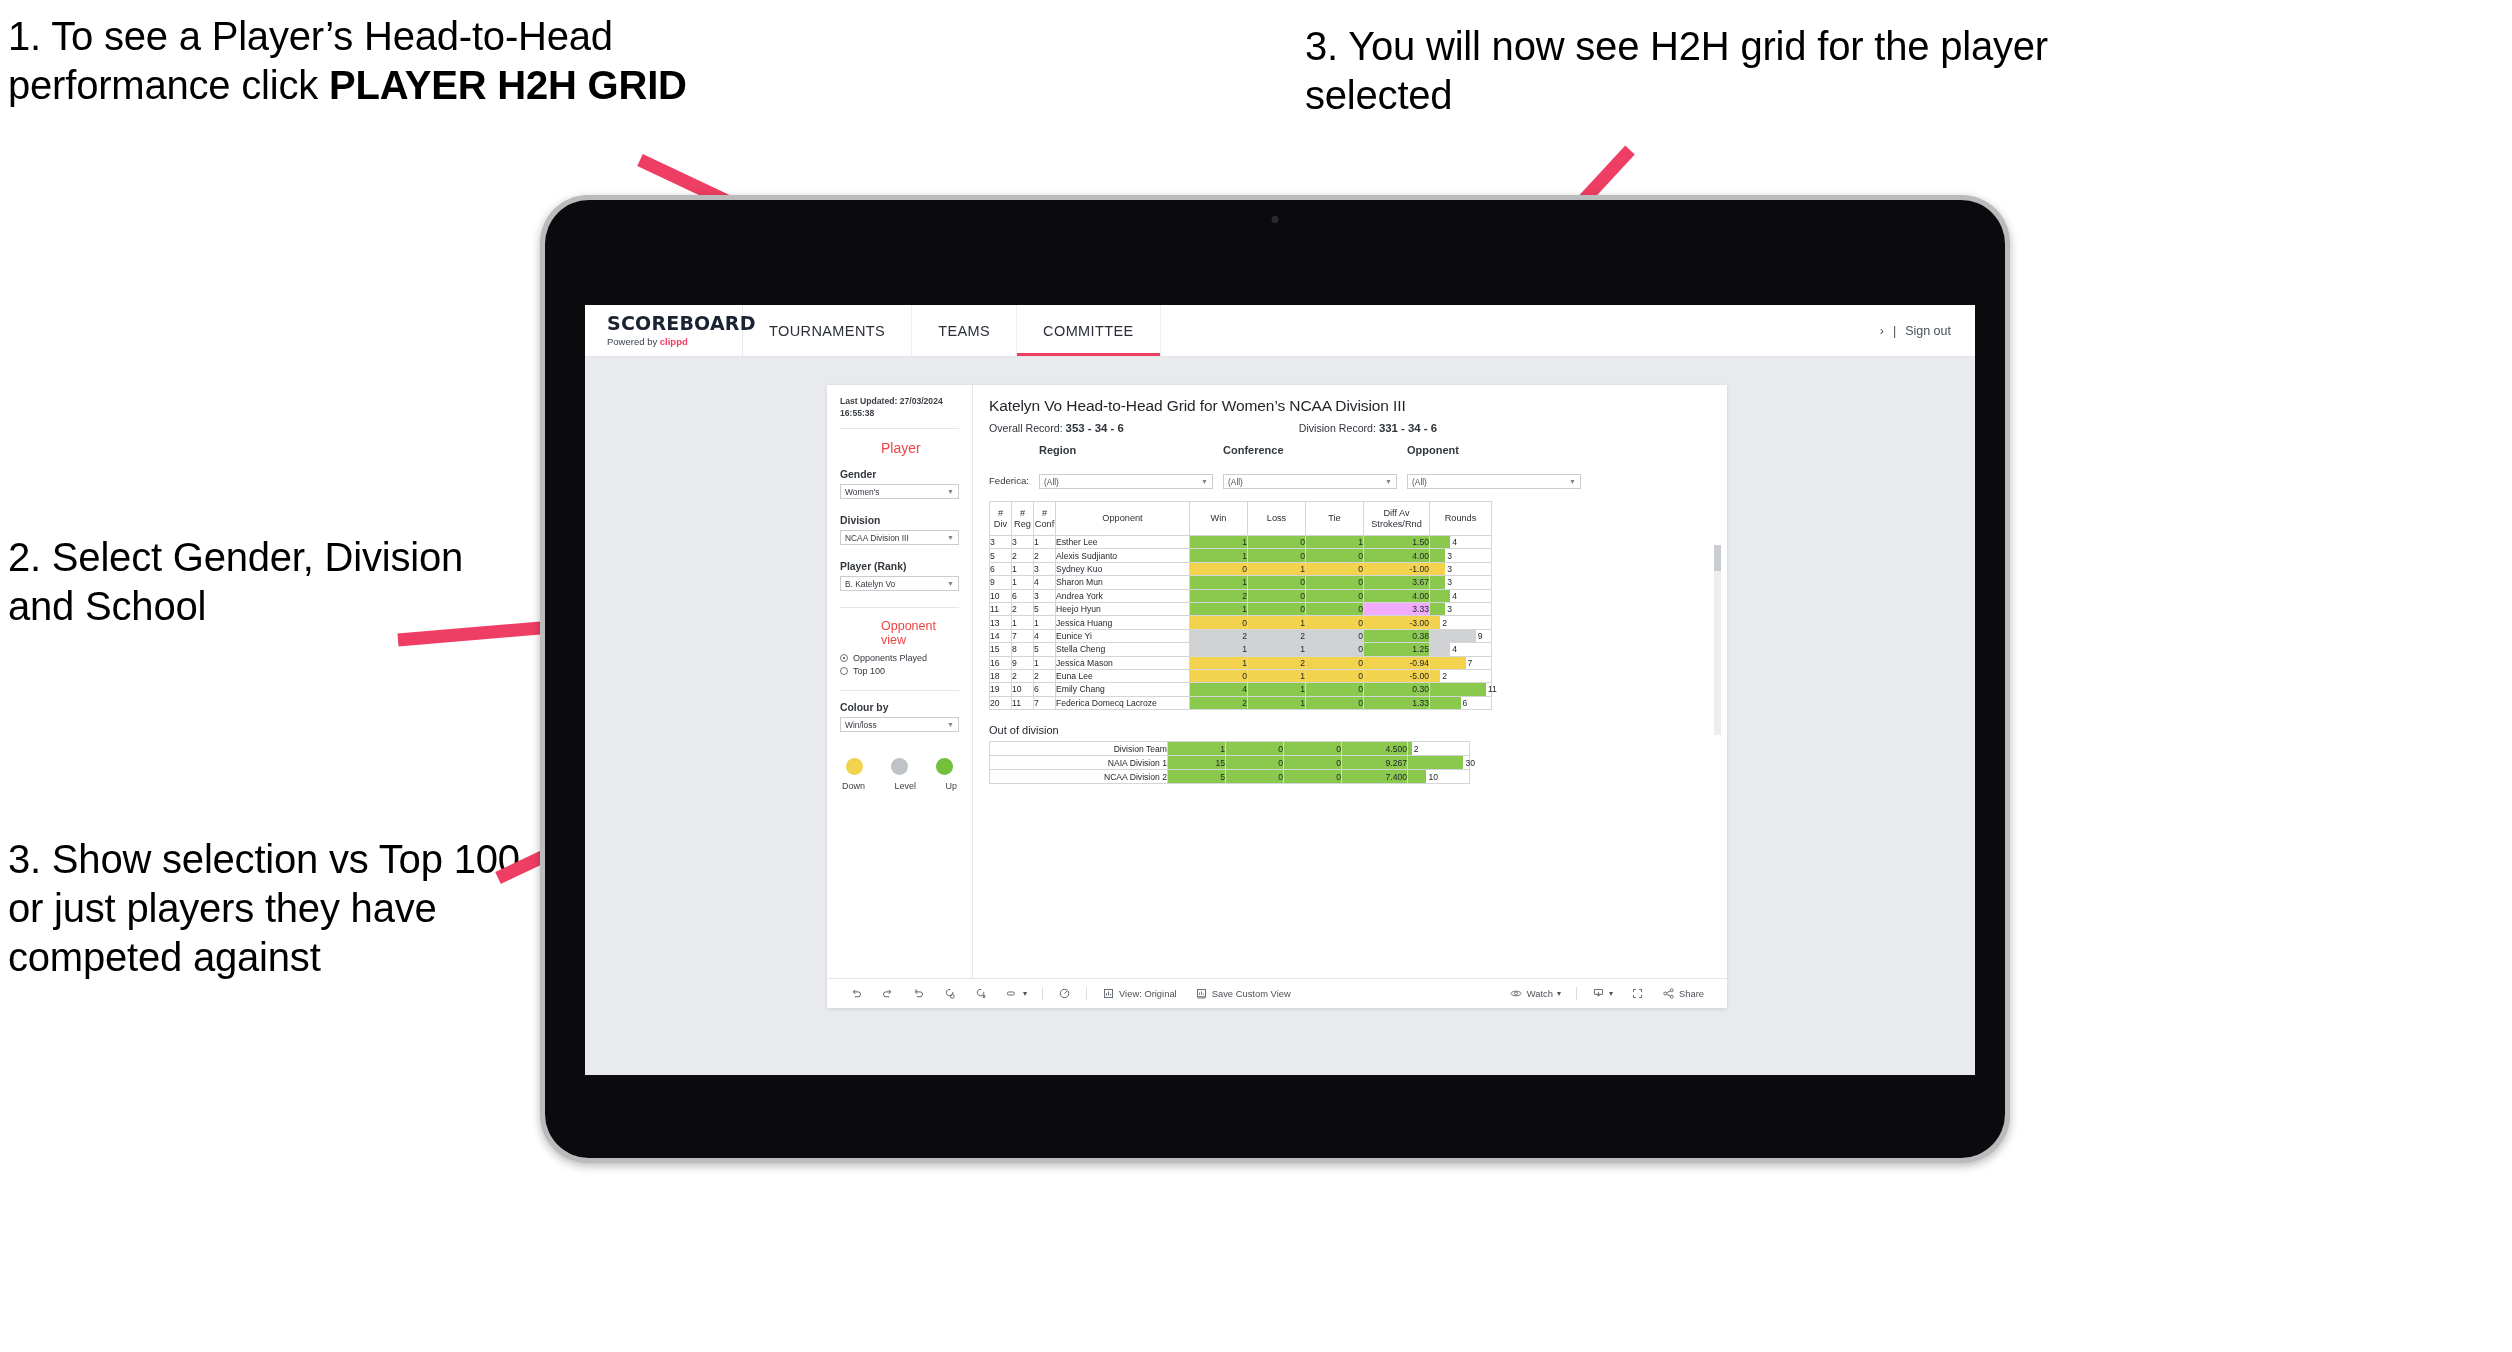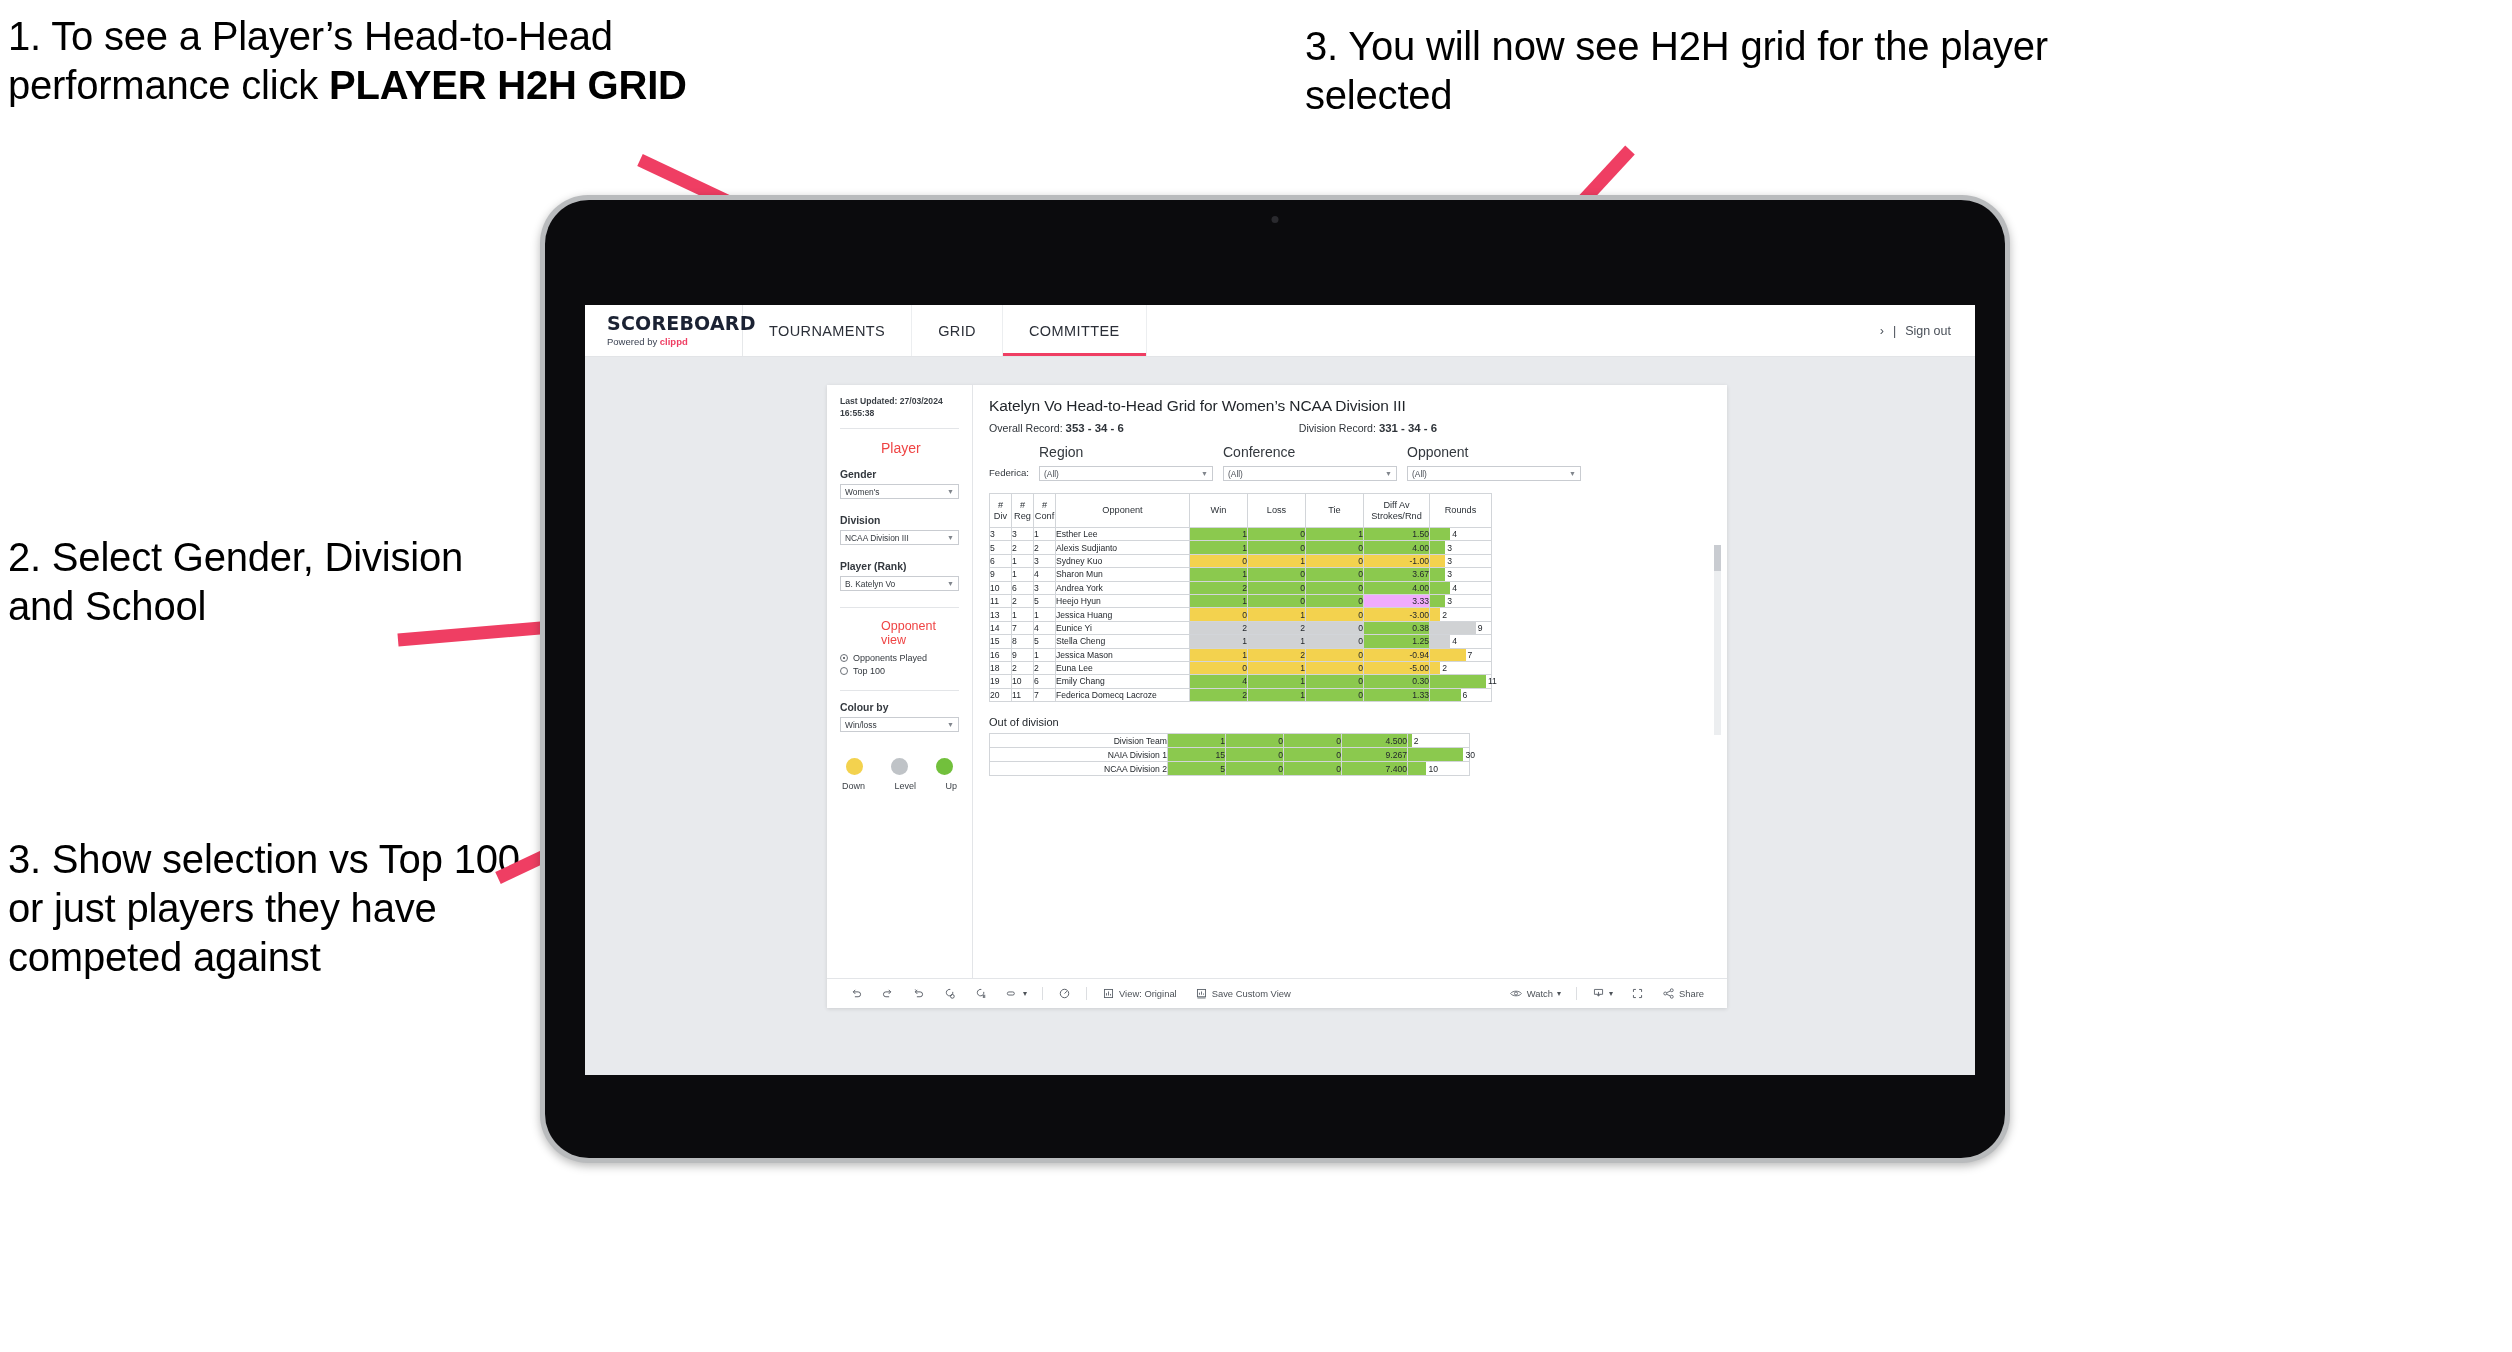--- a/index.html
+++ b/index.html
@@ -152,21 +152,21 @@
   
   .main { flex: 1; padding: 12px 16px 0 16px; overflow: hidden; position: relative; }
   .viz-title { font-size: 15.5px; color: #1f2328; letter-spacing: -.1px; }
   .records { display: flex; margin-top: 7px; font-size: 10.6px; color: #2f343a; }
   .records .rec2 { margin-left: 175px; }
   .records b { font-weight: 700; font-size: 11.4px; }
 
   .filters { margin-top: 10px; display: flex; align-items: flex-end; gap: 10px; }
   .filters .flabel-left { font-size: 9.6px; color: #33383e; padding-bottom: 3px; }
   .fgroup { width: 174px; }
-  .fgroup .fname { font-size: 14px; color: #33383e; margin-bottom: 6px; }
+  .fgroup .fname { font-size: 11px; color: #33383e; margin-bottom: 18px; font-weight: bold; }
   .fbox {
     height: 15px; border: 1px solid #c9ccd1; background: #fff;
     display: flex; align-items: center; padding: 0 4px;
     font-size: 8.4px; color: #4a4f56;
   }
   .fbox .caret { margin-left: auto; font-size: 7px; color: #80858c; }
 
   
   table.h2h { border-collapse: collapse; margin-top: 12px; font-size: 8.6px; color: #23272c; table-layout: fixed; }
   table.h2h th, table.h2h td { border: 1px solid #d2d5d9; padding: 0; height: 13.4px; }
@@ -262,21 +262,21 @@
 
       <div class="screen">
 
         <div class="topbar">
           <div class="brand">
             <div class="brand-name">SCOREBOARD</div>
             <div class="brand-sub"><span style="color:#3b4252;font-weight:400">Powered by </span><span>clippd</span></div>
           </div>
           <div class="topnav">
             <div class="topnav-item">TOURNAMENTS</div>
-            <div class="topnav-item">GRID</div>
+            <div class="topnav-item">TEAMS</div>
             <div class="topnav-item active">COMMITTEE</div>
           </div>
           <div class="topbar-right">
             <span>›</span>
             <span>|</span>
             <span>Sign out</span>
           </div>
         </div>
 
 

